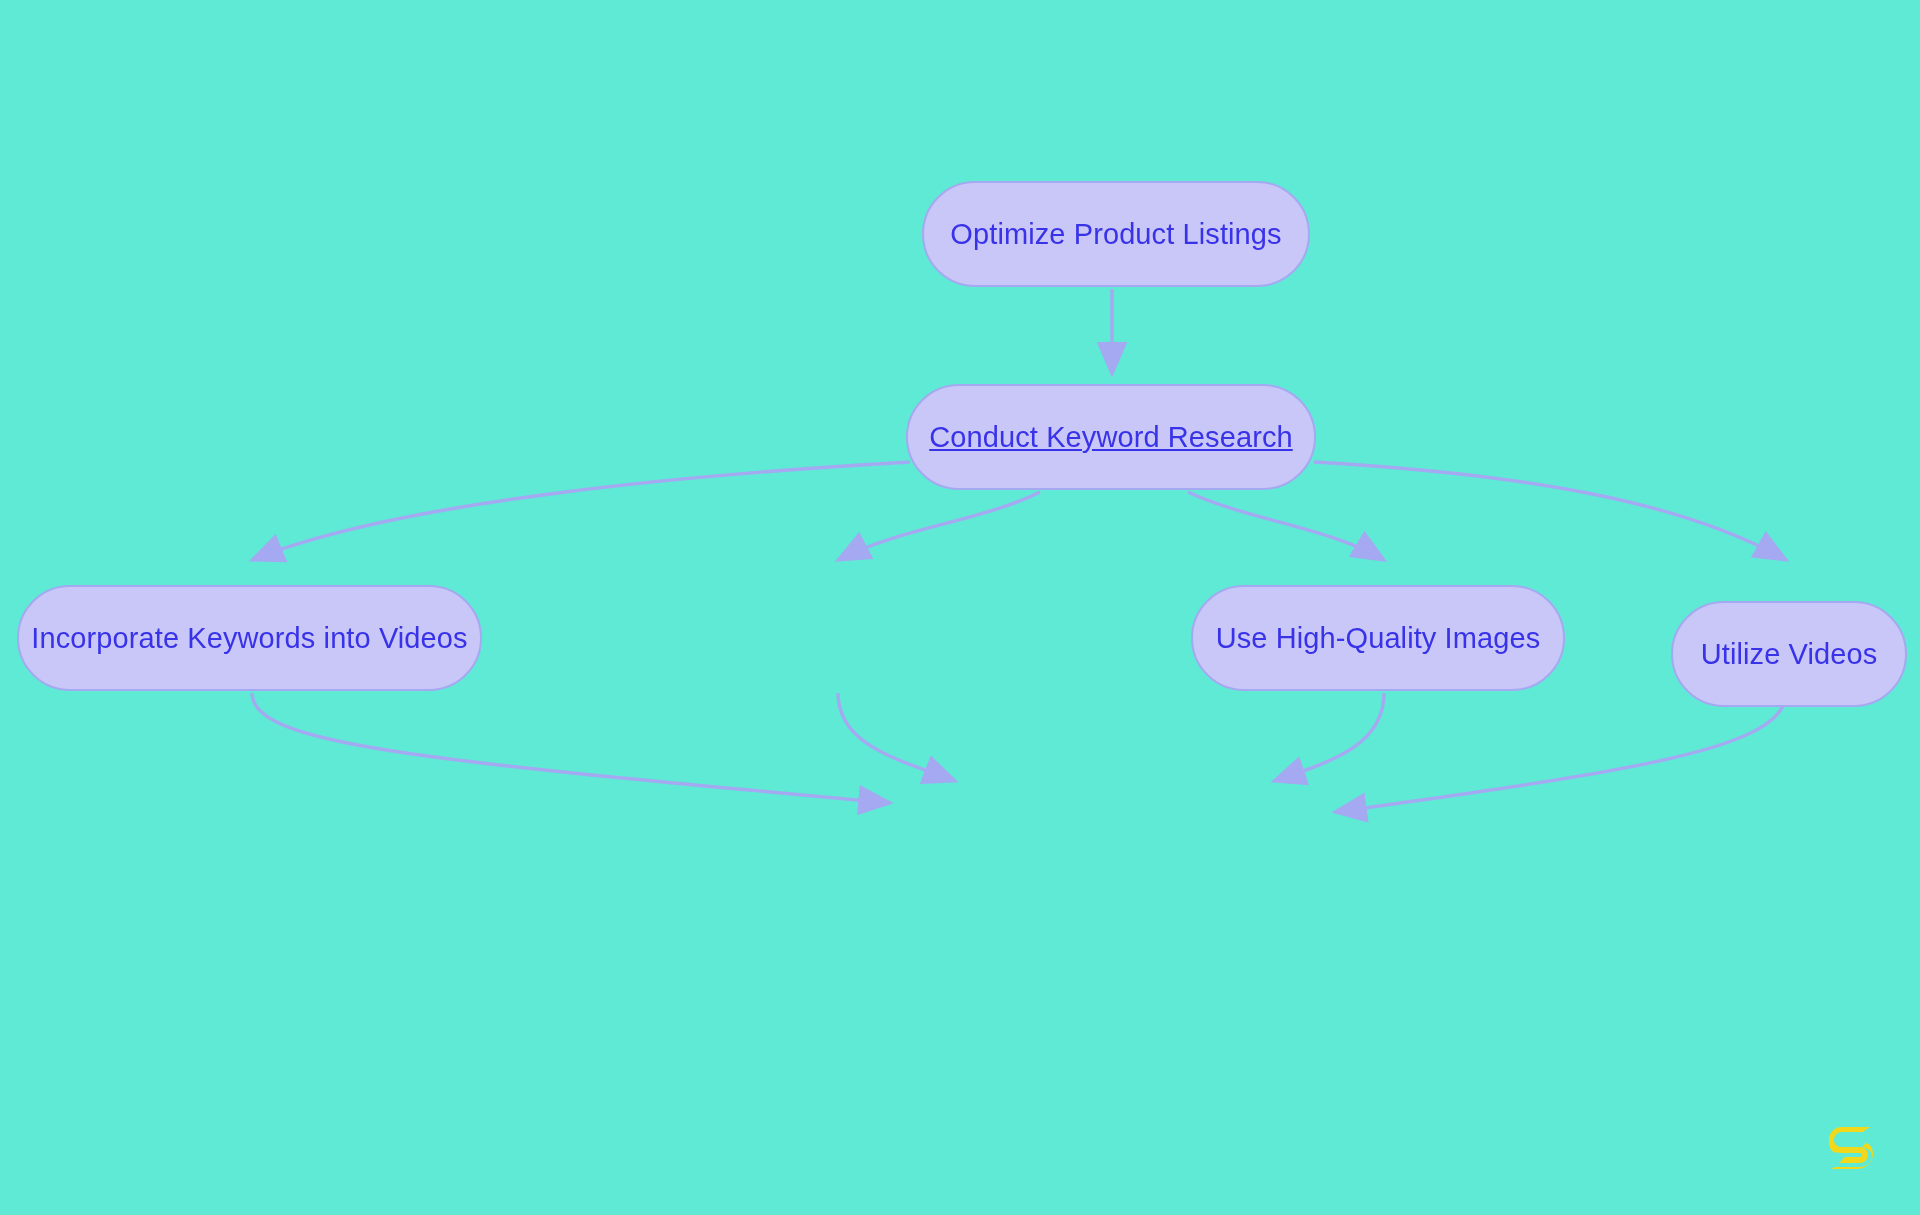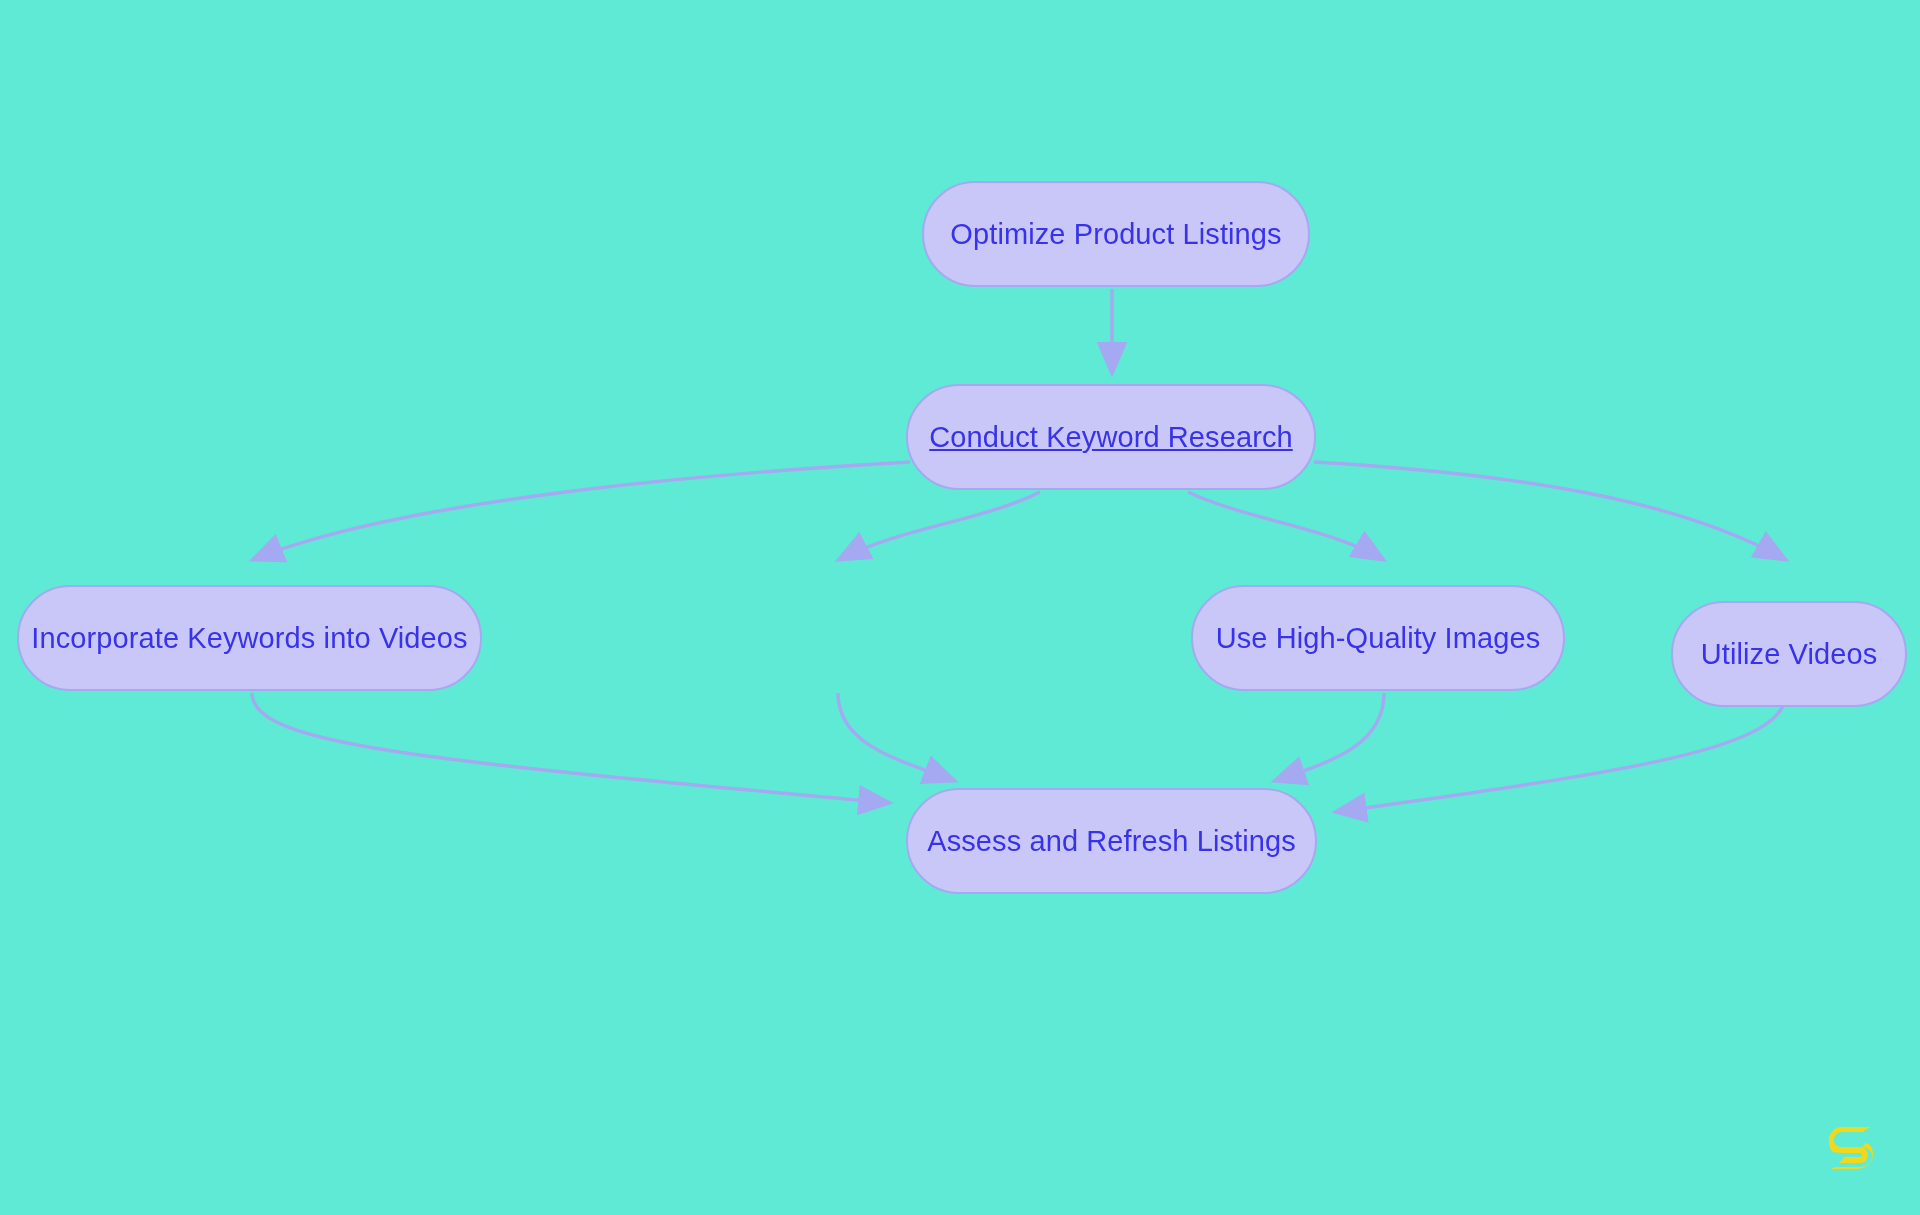--- a/index.html
+++ b/index.html
@@ -103,23 +103,20 @@
 
 
   <div class="node" id="node-4" style="left: 1191px; top: 585px; width: 374px; height: 106px;">
     <span class="node-label">Use High-Quality Images</span>
   </div>
 
   <div class="node" id="node-5" style="left: 1671px; top: 585px; width: 236px; height: 106px; margin-top: 16px;">
     <span class="node-label">Utilize Videos</span>
   </div>
 
-  <div class="node" id="node-6" style="left: 906px; top: 788px; width: 411px; height: 106px;">
-    <span class="node-label">Assess and Refresh Listings</span>
-  </div>
 
   <svg id="brand-logo" viewBox="0 0 46 44" xmlns="http://www.w3.org/2000/svg">
     <path d="M 39 3 L 15 3 C 6 3, 2 9, 2 14 C 2 19, 6 22, 12 23
              L 8 27 C 4 26, 1 22, 1 16 C 1 7, 9 1, 18 1 L 43 1 Z" fill="#f2d81a"></path>
     <path d="M 7 41 L 31 41 C 40 41, 44 35, 44 30 C 44 25, 40 22, 34 21
              L 38 17 C 42 18, 45 22, 45 28 C 45 37, 37 43, 28 43 L 3 43 Z" fill="#f2d81a"></path>
     <path d="M 35 6 L 14 6 C 9 6, 6 10, 6 14 C 6 18, 9 21, 14 21 L 32 21
              C 37 21, 40 25, 40 29 C 40 33, 37 37, 32 37 L 11 37
              L 17 31 L 31 31 C 33 31, 34 30, 34 29 C 34 28, 33 27, 31 27
              L 14 27 C 6 27, 1 21, 1 14 C 1 7, 6 1, 14 1 L 41 1 Z" fill="#f2d81a"></path>

